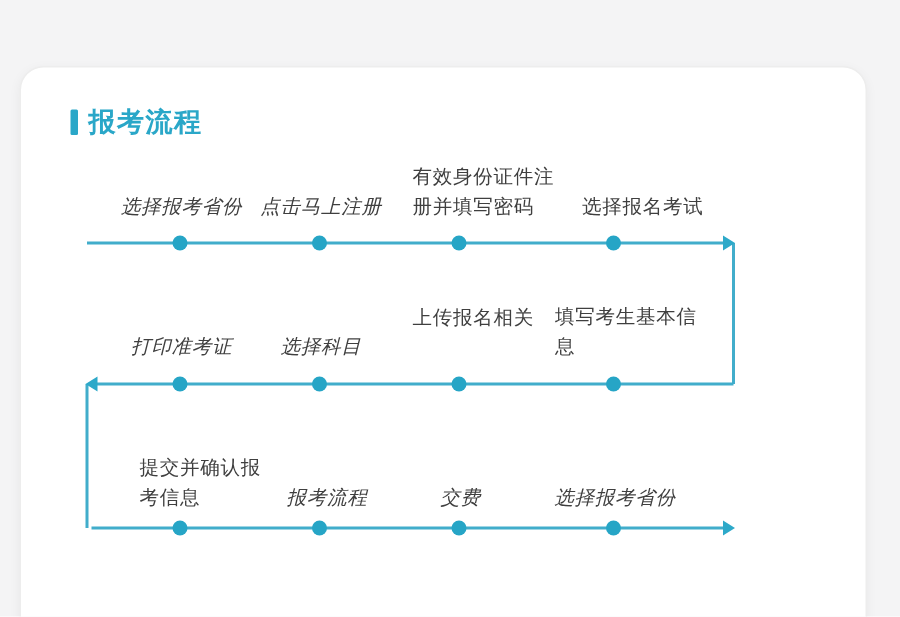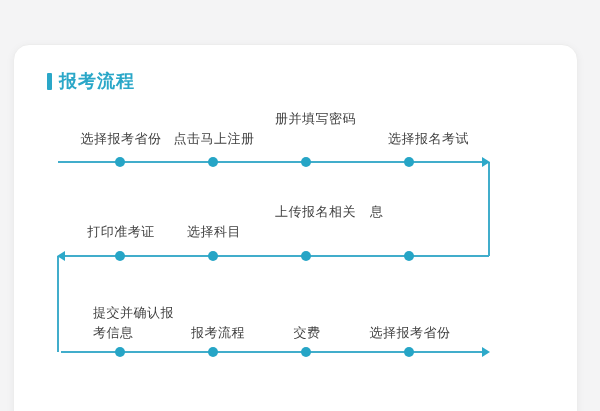--- a/index.html
+++ b/index.html
@@ -36,21 +36,21 @@
   }
   .arrow{position:absolute;width:0;height:0;}
   .arrow.right{border-top:5px solid transparent;border-bottom:5px solid transparent;border-left:8px solid #2da9c9;}
   .arrow.left{border-top:5px solid transparent;border-bottom:5px solid transparent;border-right:8px solid #2da9c9;}
   
   .step-label{
     position:absolute;
     font-size:13px;line-height:20px;letter-spacing:0.5px;
     color:#3f3f3f;white-space:nowrap;
   }
-  .step-label.centered{transform:translateX(-50%);text-align:center;}
+  .step-label.centered{transform:translateX(-50%);text-align:center;font-style:italic;}
   .step-label span{display:block;}
 </style>
 </head>
 <body>
 
 <div class="stage">
   <div class="card">
 
     <div class="card-header">
       <span class="accent-bar"></span>
@@ -81,30 +81,32 @@
     <div class="dot" style="left:404px;top:217px;"></div>
 
     <div class="dot" style="left:115px;top:313px;"></div>
     <div class="dot" style="left:208px;top:313px;"></div>
     <div class="dot" style="left:301px;top:313px;"></div>
     <div class="dot" style="left:404px;top:313px;"></div>
 
     <div class="step-label centered" style="left:121px;top:95px;">选择报考省份</div>
     <div class="step-label centered" style="left:214px;top:95px;">点击马上注册</div>
     <div class="step-label" style="left:275px;top:75px;">
+      <span>有效身份证件注</span>
       <span>册并填写密码</span>
     </div>
     <div class="step-label" style="left:388px;top:95px;">选择报名考试</div>
 
     <div class="step-label centered" style="left:121px;top:188px;">打印准考证</div>
     <div class="step-label centered" style="left:214px;top:188px;">选择科目</div>
     <div class="step-label" style="left:275px;top:168px;font-family:Liberation Serif, serif;">
       <span>上传报名相关</span>
     </div>
     <div class="step-label" style="left:370px;top:168px;">
+      <span>填写考生基本信</span>
       <span>息</span>
     </div>
 
     <div class="step-label" style="left:93px;top:269px;">
       <span>提交并确认报</span>
       <span>考信息</span>
     </div>
     <div class="step-label centered" style="left:218px;top:289px;">报考流程</div>
     <div class="step-label centered" style="left:307px;top:289px;">交费</div>
     <div class="step-label centered" style="left:410px;top:289px;">选择报考省份</div>

